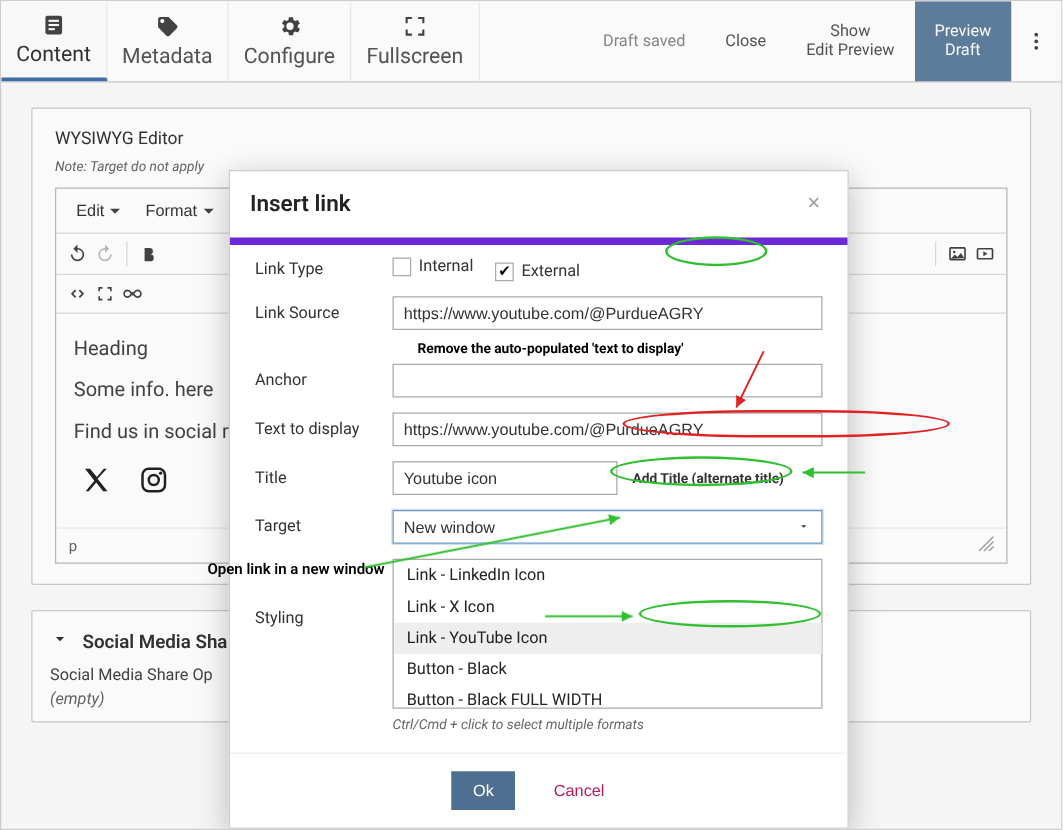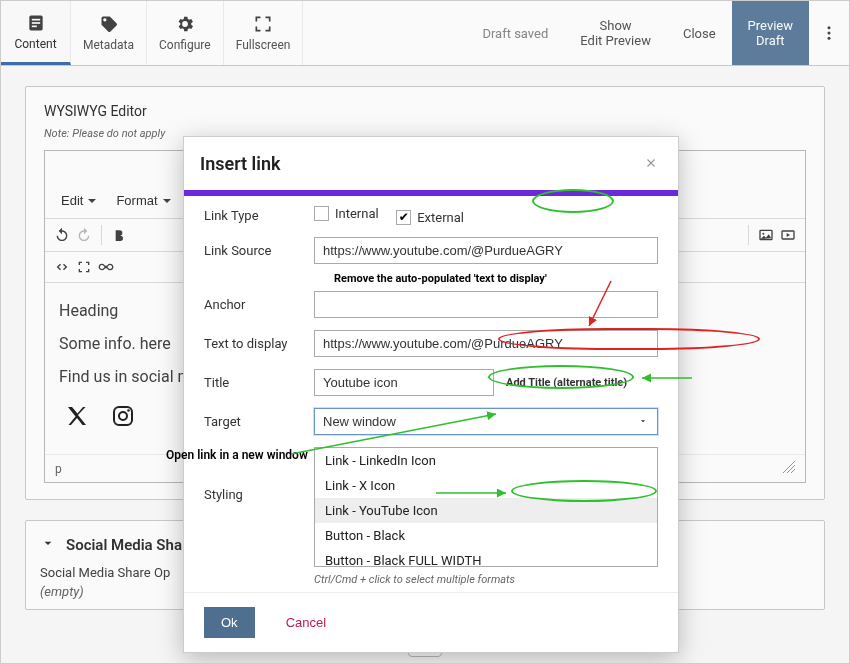--- a/index.html
+++ b/index.html
@@ -4,38 +4,38 @@
 <style>
   * { box-sizing: border-box; }
   html, body { margin:0; padding:0; font-family: -apple-system, "Segoe UI", Roboto, Arial, sans-serif; font-size:14px; color:#333; background:#f3f3f3; }
   .app { width:850px; height:664px; position:relative; overflow:hidden; background:#fafafa; border:1px solid #ccc; }
 
   
   .topbar { display:flex; align-items:stretch; background:#fff; border-bottom:1px solid #ccc; height:65px; }
   .tb-btn { display:flex; flex-direction:column; align-items:center; justify-content:center; padding:8px 12px; min-width:70px; border-right:1px solid #eee; cursor:pointer; color:#555; }
   .tb-btn.active { border-bottom:3px solid #4271a8; background:#fdfdfd; color:#333; }
   .tb-btn svg, .tb-icon { width:20px; height:20px; fill:#444; }
-  .tb-label { font-size:12px; margin-top:4px; }
+  .tb-label { font-size:17px; margin-top:4px; }
   .tb-spacer { flex:1; }
   .tb-right { display:flex; align-items:center; gap:0; height:100%; }
   .tb-right-item { display:flex; flex-direction:column; align-items:center; justify-content:center; padding:0 16px; height:100%; font-size:13px; color:#555; cursor:pointer; }
   .tb-right-item.status { color:#888; font-size:13px; cursor:default; }
   .tb-right-item.primary { background:#5f7e9e; color:#fff; }
   .tb-right-item .line2 { display:block; }
   .tb-kebab { display:flex; align-items:center; justify-content:center; width:40px; height:100%; cursor:pointer; }
 
   
   .page { padding:20px 24px; }
   .panel { background:#fff; border:1px solid #ccc; border-radius:2px; padding:16px 18px; }
   .editor-title { font-size:14px; color:#333; margin:0 0 8px; }
   .editor-note { font-size:11px; font-style:italic; color:#666; margin:0 0 10px; }
 
   .editor-frame { border:1px solid #bbb; }
   .editor-toolbar { display:flex; align-items:center; gap:4px; padding:6px 8px; border-bottom:1px solid #ddd; flex-wrap:wrap; }
-  .et-btn { padding:4px 8px; font-size:13px; color:#333; cursor:pointer; background:transparent; border:none; display:flex; align-items:center; gap:2px;margin-top:32px;}
+  .et-btn { padding:4px 8px; font-size:13px; color:#333; cursor:pointer; background:transparent; border:none; display:flex; align-items:center; gap:2px;}
   .et-caret::after{ content:""; display:inline-block; border-top:4px solid #444; border-left:4px solid transparent; border-right:4px solid transparent; margin-left:3px; }
   .et-sep { width:1px; height:20px; background:#ddd; margin:0 4px; }
   .et-icon { width:18px; height:18px; display:flex; align-items:center; justify-content:center; color:#444; cursor:pointer; }
   .et-icon svg { width:16px; height:16px; fill:#444; }
   .et-icon.light svg { fill:#bbb; }
 
   .editor-body { min-height:160px; padding:18px 14px; font-size:16px; color:#444; }
   .editor-body .heading { margin-bottom:14px; }
   .editor-body .someinfo { margin-bottom:14px; }
   .editor-body .findus { margin-bottom:14px; }
@@ -67,22 +67,22 @@
   .chk { display:inline-flex; align-items:center; gap:6px; margin-right:14px; font-size:13px; }
   .chkbox { width:15px; height:15px; border:1px solid #aaa; display:inline-flex; align-items:center; justify-content:center; background:#fff; }
   .chkbox.checked::after{ content:"✔"; font-size:12px; color:#000; }
   input.txt, select.sel { width:100%; padding:5px 8px; font-size:13px; border:1px solid #aaa; background:#fff; color:#333; }
   .sel-wrap { position:relative; }
   .sel-wrap .caret { position:absolute; right:10px; top:50%; transform:translateY(-50%); pointer-events:none; }
   .sel-wrap .caret svg{ width:10px; height:10px; fill:#333;}
   .listbox { width:100%; border:1px solid #aaa; max-height:120px; overflow:auto; font-size:13px; }
   .listbox .opt { padding:5px 10px; cursor:pointer; color:#222; }
   .listbox .opt.sel { background:#eee; }
-  .helper { font-size:11px; font-style:italic; color:#666; margin-left:110px; margin-top:2px; }
-  .modal-footer { display:flex; justify-content:flex-start; gap:14px; padding:14px 20px; border-top:1px solid #eee; align-items:center; }
+  .helper { font-size:11px; font-style:italic; color:#666; margin-left:110px; margin-top:2px; margin-bottom:10px; }
+  .modal-footer { display:flex; justify-content:center; gap:14px; padding:14px 20px; border-top:1px solid #eee; align-items:center; }
   .btn { padding:7px 16px; font-size:13px; border:1px solid transparent; cursor:pointer; }
   .btn.ok { background:#4f6f91; color:#fff; }
   .btn.cancel { background:transparent; color:#be185d; }
 
   
   .anno { position:absolute; pointer-events:none; font-size:12px; font-weight:600; color:#000; }
   .green-oval { position:absolute; border:2px solid #2fbf2f; border-radius:50%; pointer-events:none; }
   .red-oval { position:absolute; border:2px solid #e02222; border-radius:50%/60%; pointer-events:none; }
   .arrow-svg { position:absolute; pointer-events:none; }
 
@@ -119,44 +119,44 @@
           <path d="M3 3h6v2H5v4H3V3zm18 0v6h-2V5h-4V3h6zM3 21v-6h2v4h4v2H3zm18 0h-6v-2h4v-4h2v6z"></path>
         </svg>
       <span class="tb-label">Fullscreen</span>
     </div>
     <div class="tb-spacer"></div>
     <div class="tb-right">
       <div class="tb-right-item status">
         <span>Draft saved</span>
       </div>
       <div class="tb-right-item">
+        <span>Close</span>
+      </div>
+      <div class="tb-right-item">
         <span>Show</span>
         <span class="line2">Edit Preview</span>
-      </div>
-      <div class="tb-right-item">
-        <span>Close</span>
       </div>
       <div class="tb-right-item primary">
         <span>Preview</span>
         <span class="line2">Draft</span>
       </div>
       <div class="tb-kebab">
         <svg viewBox="0 0 24 24" width="18" height="18" fill="#444">
             <circle cx="12" cy="5" r="2"></circle>
             <circle cx="12" cy="12" r="2"></circle>
             <circle cx="12" cy="19" r="2"></circle>
           </svg>
       </div>
     </div>
   </div>
 
   <div class="page">
     <div class="panel">
       <div class="editor-title">WYSIWYG Editor</div>
-      <div class="editor-note">Note: Please do not apply</div>
+      <div class="editor-note">Note: Target do not apply</div>
 
       <div class="editor-frame">
 
         <div class="editor-toolbar">
           <button class="et-btn et-caret">
               <span>Edit</span>
             </button>
           <button class="et-btn et-caret">
               <span>Format</span>
             </button>

